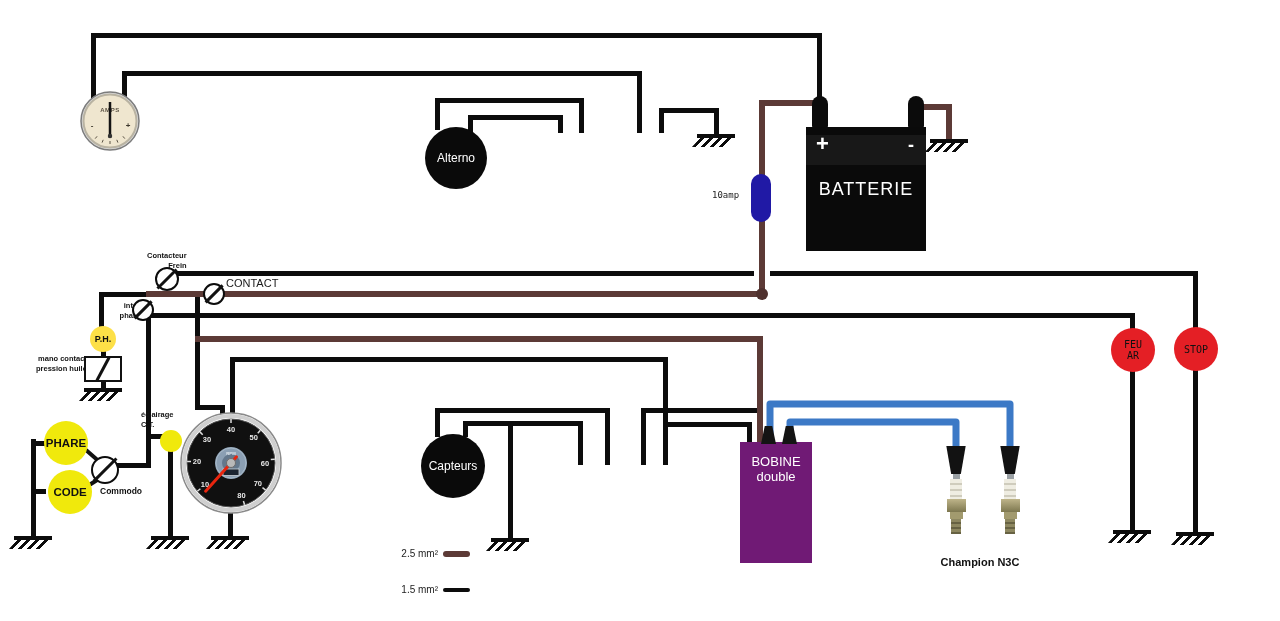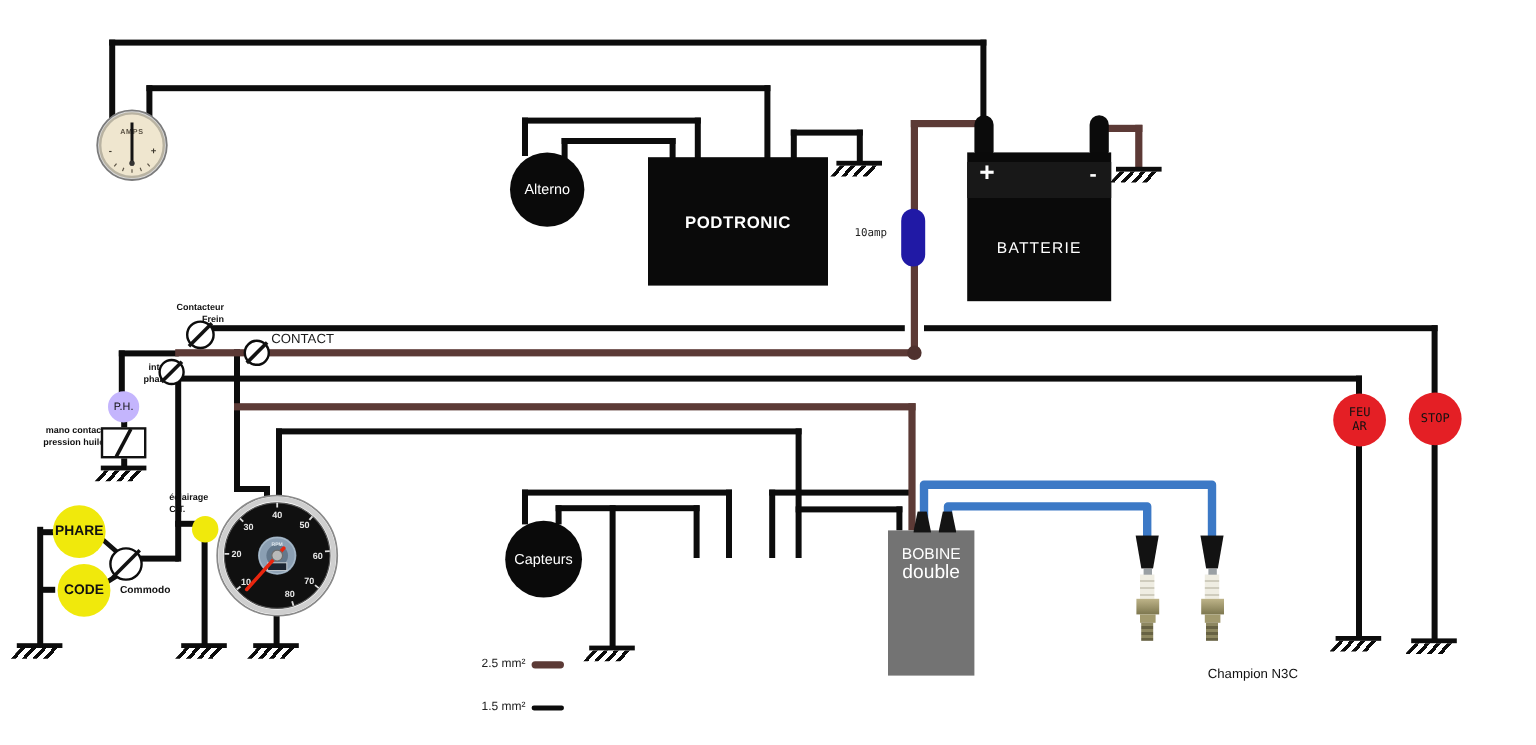--- a/index.html
+++ b/index.html
@@ -12,21 +12,21 @@
   .gnd::before{content:"";position:absolute;left:0;top:0;width:100%;height:4px;background:#0c0c0c;}
   .gnd::after{content:"";position:absolute;left:3px;top:4px;width:33px;height:9px;
      background:repeating-linear-gradient(to right,#0c0c0c 0 4px,transparent 4px 9px);
      transform:skewX(-42deg);transform-origin:top left;}
   .sw{position:absolute;background:#fff;border:2.5px solid #0c0c0c;border-radius:50%;box-sizing:border-box;}
   .sw::after{content:"";position:absolute;left:50%;top:50%;width:3px;height:135%;background:#121212;
      transform:translate(-50%,-50%) rotate(45deg);}
   .lamp{position:absolute;border-radius:50%;display:flex;align-items:center;justify-content:center;
      text-align:center;color:#111;}
   .lamp.yellow{background:#f0e90c;font-weight:bold;}
-  .lamp.orange{background:#c4b5fd;font-weight:normal;font-size:9px;}
+  .lamp.orange{background:#fde047;font-weight:bold;font-size:9px;}
   .lamp.red{background:#e41f25;font-family:"DejaVu Sans Mono",monospace;font-size:10px;line-height:11px;}
   .blackdisc{position:absolute;border-radius:50%;background:#0a0a0a;display:flex;align-items:center;
      justify-content:center;color:#fff;font-size:12px;}
   .box{position:absolute;display:flex;align-items:center;justify-content:center;color:#fff;}
   .smalllbl{position:absolute;font-size:7.5px;font-weight:bold;line-height:9.5px;color:#111;text-align:right;}
   .cap{position:absolute;background:#141414;clip-path:polygon(25% 0,75% 0,100% 100%,0 100%);}
   .plug{position:absolute;width:30px;display:flex;flex-direction:column;align-items:center;}
   .plug-cap{width:22px;height:28px;background:#121212;clip-path:polygon(6% 0,94% 0,72% 100%,28% 100%);}
   .plug-nip{width:7px;height:5px;background:#9aa0a4;}
   .plug-cer{width:12px;height:20px;background:repeating-linear-gradient(#efede2 0 4px,#cfccbd 4px 6px);}
@@ -136,34 +136,31 @@
       <line x1="22.1" y1="50.3" x2="20.2" y2="52.6"></line>
     </g>
     <line x1="35" y1="52" x2="35" y2="16" stroke="#131313" stroke-width="2.5"></line>
     <circle cx="35" cy="50" r="2.2" fill="#333"></circle>
   </svg>
 
   <div class="blackdisc" style="left:425px;top:127px;width:62px;height:62px">
     <span>Alterno</span>
   </div>
 
-  <div class="box" style="left:540px;top:131px;width:150px;height:107px;background:#0a0a0a">
-    <span style="font-weight:bold;font-size:14px;letter-spacing:0.5px">PODTRONIC</span>
-  </div>
 
   <div style="position:absolute;left:751px;top:174px;width:20px;height:48px;background:#2019a5;border-radius:10px"></div>
   <div style="position:absolute;left:712px;top:190px;font-family:'DejaVu Sans Mono',monospace;font-size:9px;color:#222">10amp</div>
 
   <div style="position:absolute;left:812px;top:96px;width:16px;height:32px;background:#0b0b0b;border-radius:8px 8px 2px 2px"></div>
   <div style="position:absolute;left:908px;top:96px;width:16px;height:32px;background:#0b0b0b;border-radius:8px 8px 2px 2px"></div>
   <div class="box" style="left:806px;top:127px;width:120px;height:124px;background:#0a0a0a">
     <div style="position:absolute;left:0;top:8px;width:100%;height:30px;background:#181818"></div>
     <span style="position:absolute;left:10px;top:4px;font-size:22px;font-weight:bold">+</span>
     <span style="position:absolute;right:12px;top:8px;font-size:18px;font-weight:bold">-</span>
-    <span style="position:relative;top:17px;font-size:13px;letter-spacing:1px">BATTERIE</span>
+    <span style="position:relative;top:0;font-size:18px;letter-spacing:1px">BATTERIE</span>
   </div>
 
   <div class="smalllbl" style="left:147px;top:251px">
     <div>Contacteur</div>
       <div>Frein</div>
   </div>
   <div class="sw" style="left:155px;top:267px;width:24px;height:24px"></div>
 
   <div class="sw" style="left:203px;top:283px;width:22px;height:22px"></div>
   <div style="position:absolute;left:226px;top:277px;font-size:11px;color:#1a1a1a">CONTACT</div>
@@ -229,44 +226,44 @@
     <rect x="45" y="59" width="16" height="6.5" fill="#1b2430" stroke="#cbd2d8" stroke-width="0.8"></rect>
     <line x1="58.5" y1="46.8" x2="27.6" y2="81.2" stroke="#e8250e" stroke-width="3" stroke-linecap="round"></line>
     <circle cx="53" cy="53" r="4.5" fill="#b9b9b9" stroke="#6e6e6e" stroke-width="1"></circle>
   </svg>
 
   <div class="blackdisc" style="left:421px;top:434px;width:64px;height:64px">
     <span>Capteurs</span>
   </div>
 
 
-  <div class="box" style="left:740px;top:442px;width:72px;height:121px;background:#737373;flex-direction:column;justify-content:flex-start;padding-top:12px;box-sizing:border-box">
+  <div class="box" style="left:740px;top:442px;width:72px;height:121px;background:#701a75;flex-direction:column;justify-content:flex-start;padding-top:12px;box-sizing:border-box">
     <span style="font-size:13px">BOBINE</span>
-    <span style="font-size:16px">double</span>
+    <span style="font-size:13px">double</span>
   </div>
   <div class="cap" style="left:761px;top:426px;width:15px;height:18px"></div>
   <div class="cap" style="left:782px;top:426px;width:15px;height:18px"></div>
 
   <div class="plug" style="left:941px;top:446px">
     <div class="plug-cap"></div>
     <div class="plug-nip"></div>
     <div class="plug-cer"></div>
     <div class="plug-hex"></div>
     <div class="plug-sho"></div>
     <div class="plug-thr"></div>
   </div>
   <div class="plug" style="left:995px;top:446px">
     <div class="plug-cap"></div>
     <div class="plug-nip"></div>
     <div class="plug-cer"></div>
     <div class="plug-hex"></div>
     <div class="plug-sho"></div>
     <div class="plug-thr"></div>
   </div>
-  <div style="position:absolute;left:982px;top:556px;width:124px;text-align:center;font-size:11px;font-weight:normal;color:#111">Champion N3C</div>
+  <div style="position:absolute;left:918px;top:556px;width:124px;text-align:center;font-size:11px;font-weight:bold;color:#111">Champion N3C</div>
 
   <div class="lamp red" style="left:1111px;top:328px;width:44px;height:44px">
     <div>
         <div>FEU</div>
          <div>AR</div>
       </div>
   </div>
   <div class="lamp red" style="left:1174px;top:327px;width:44px;height:44px">
     <span>STOP</span>
   </div>

